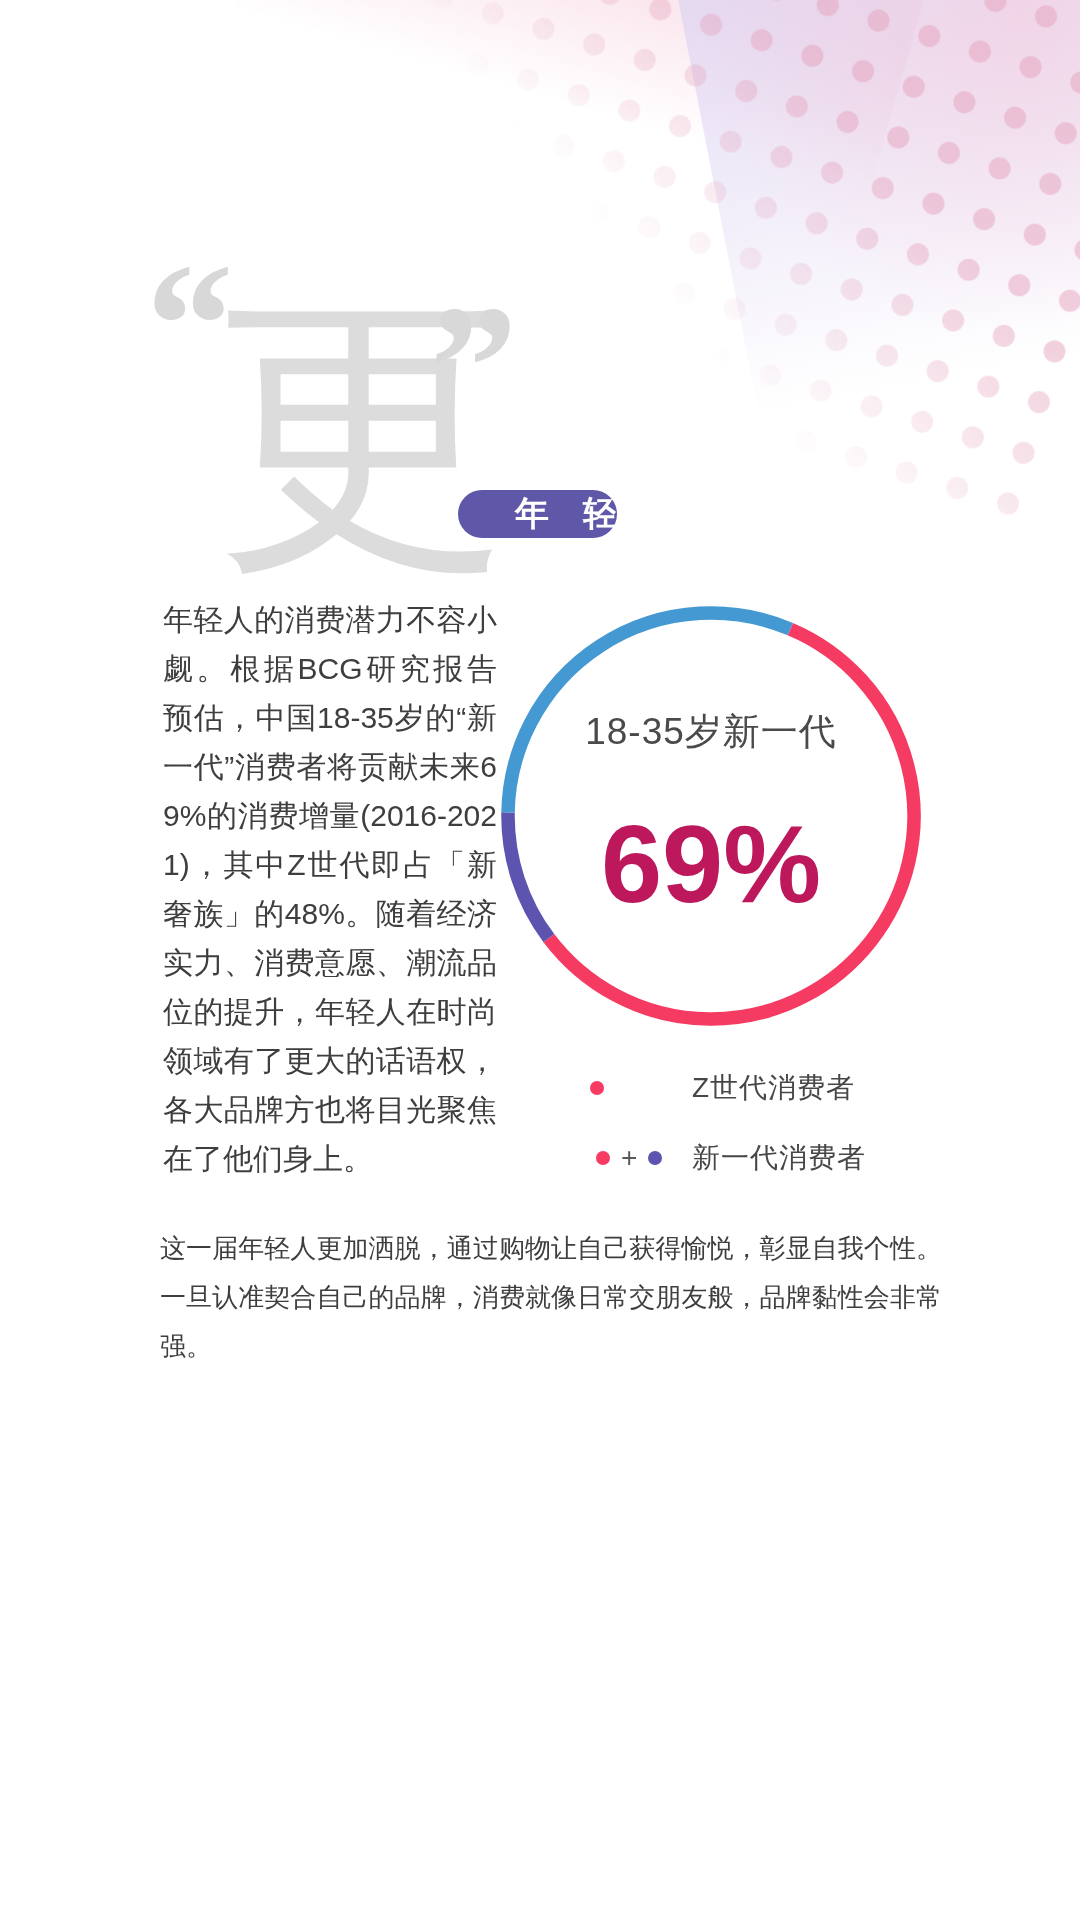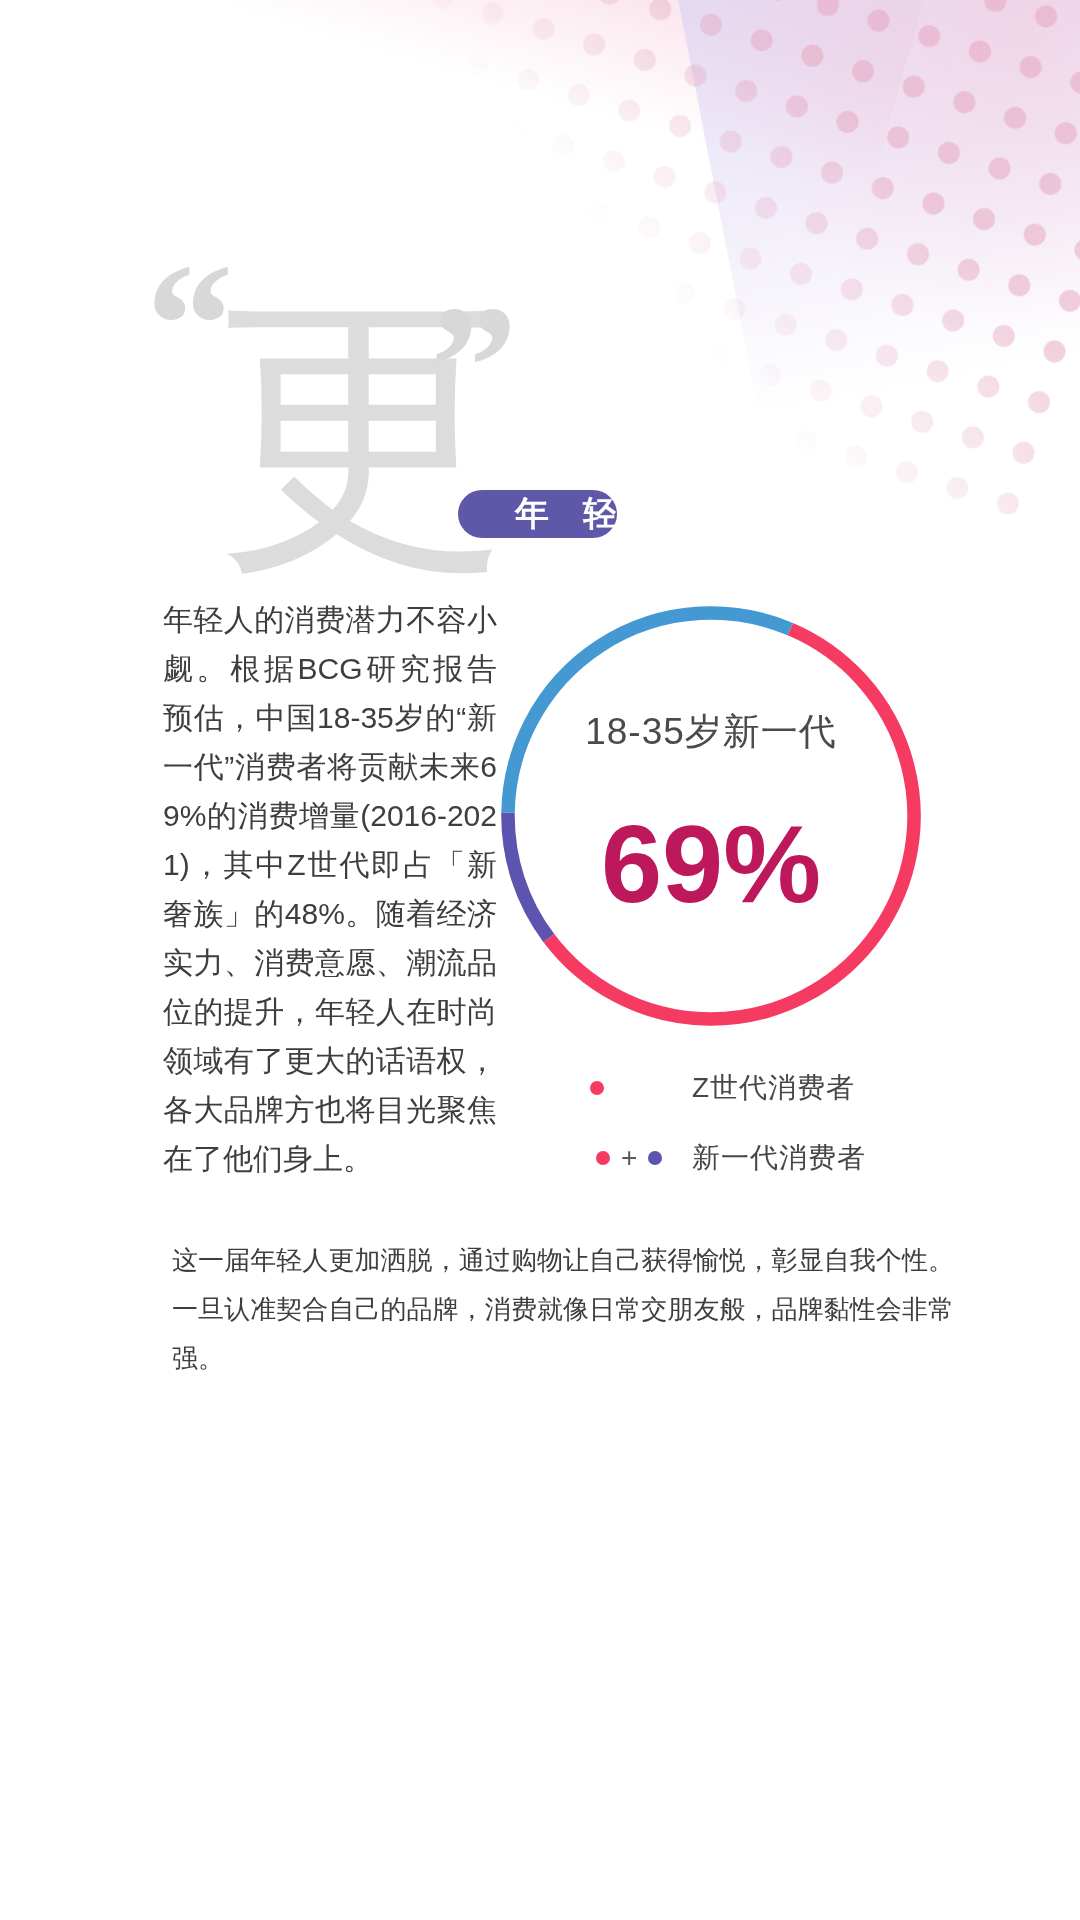--- a/index.html
+++ b/index.html
@@ -72,21 +72,21 @@
   .lgroup{width:104px; display:flex; align-items:center;}
   .lgroup.single{padding-left:12px;}
   .lgroup.pair{padding-left:18px; gap:11px;}
   .dot{width:14px; height:14px; border-radius:50%; display:inline-block;}
   .dot-pink{background:#f53b61;}
   .dot-purple{background:#5c54ae;}
   .plus{font-size:28px; color:#5a5a5a; line-height:1;}
   .llabel{margin-left:10px; font-size:28px; color:#474747; letter-spacing:1px;}
   
   .body-p{
-    position:absolute; left:156px; width:782px; margin:16px;
+    position:absolute; left:156px; width:782px; margin:4px;
     font-size:26px; line-height:49px; color:#3e3e3e;
     text-align:justify; word-break:break-all;
   }
   .p2{top:1220px;}
   .p3{top:1436px;}
 </style>
 </head>
 <body>
 
 <div class="page">

